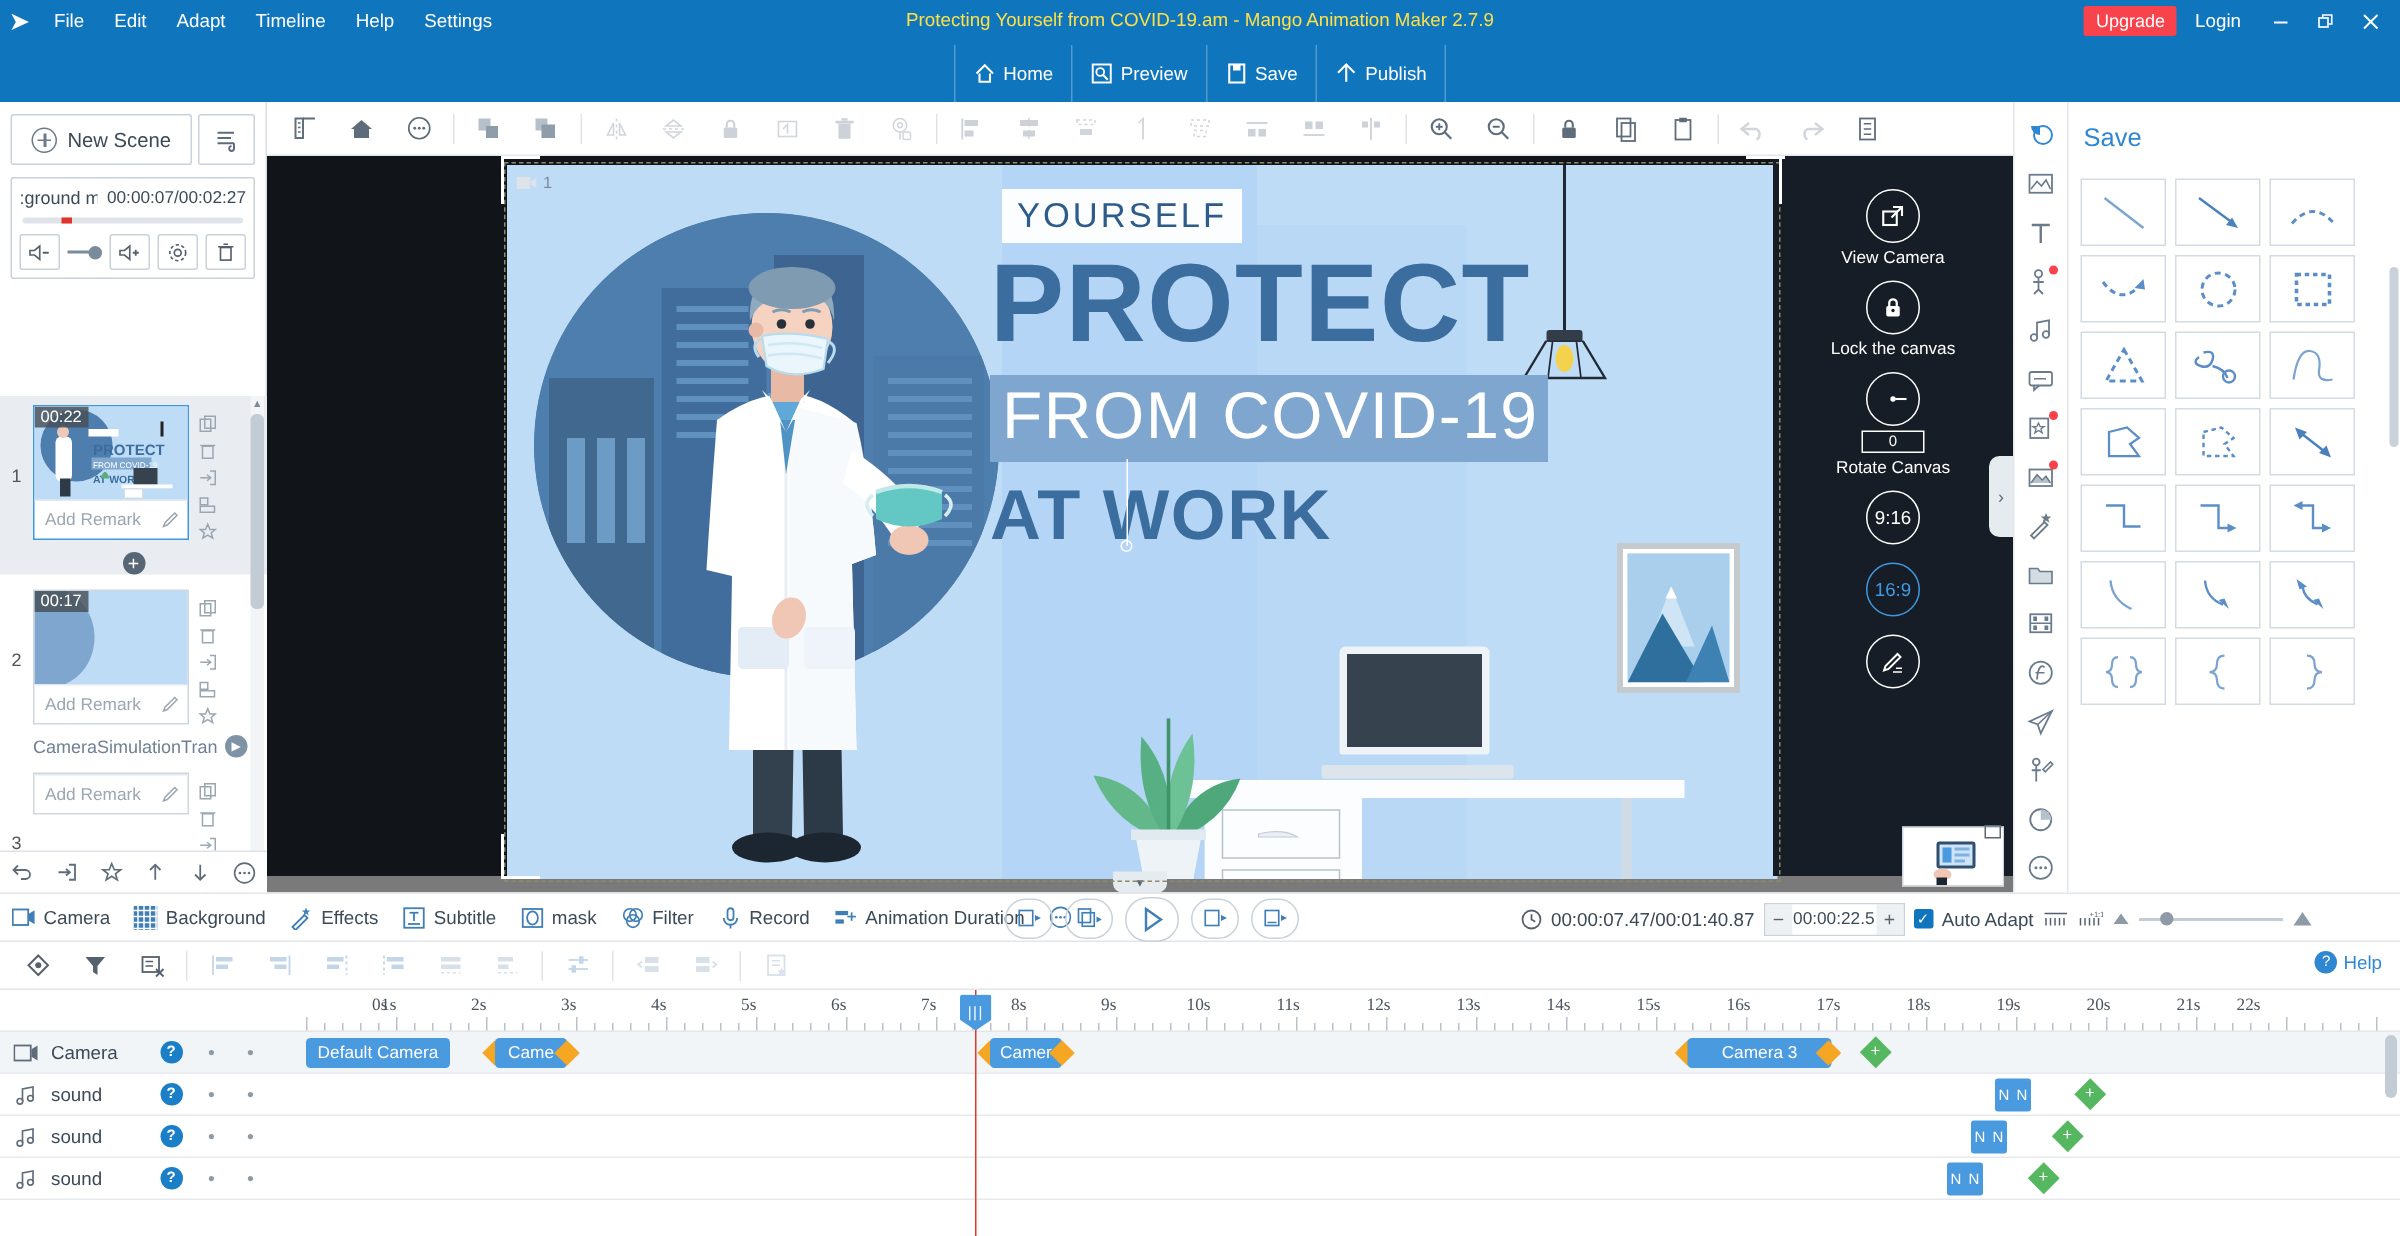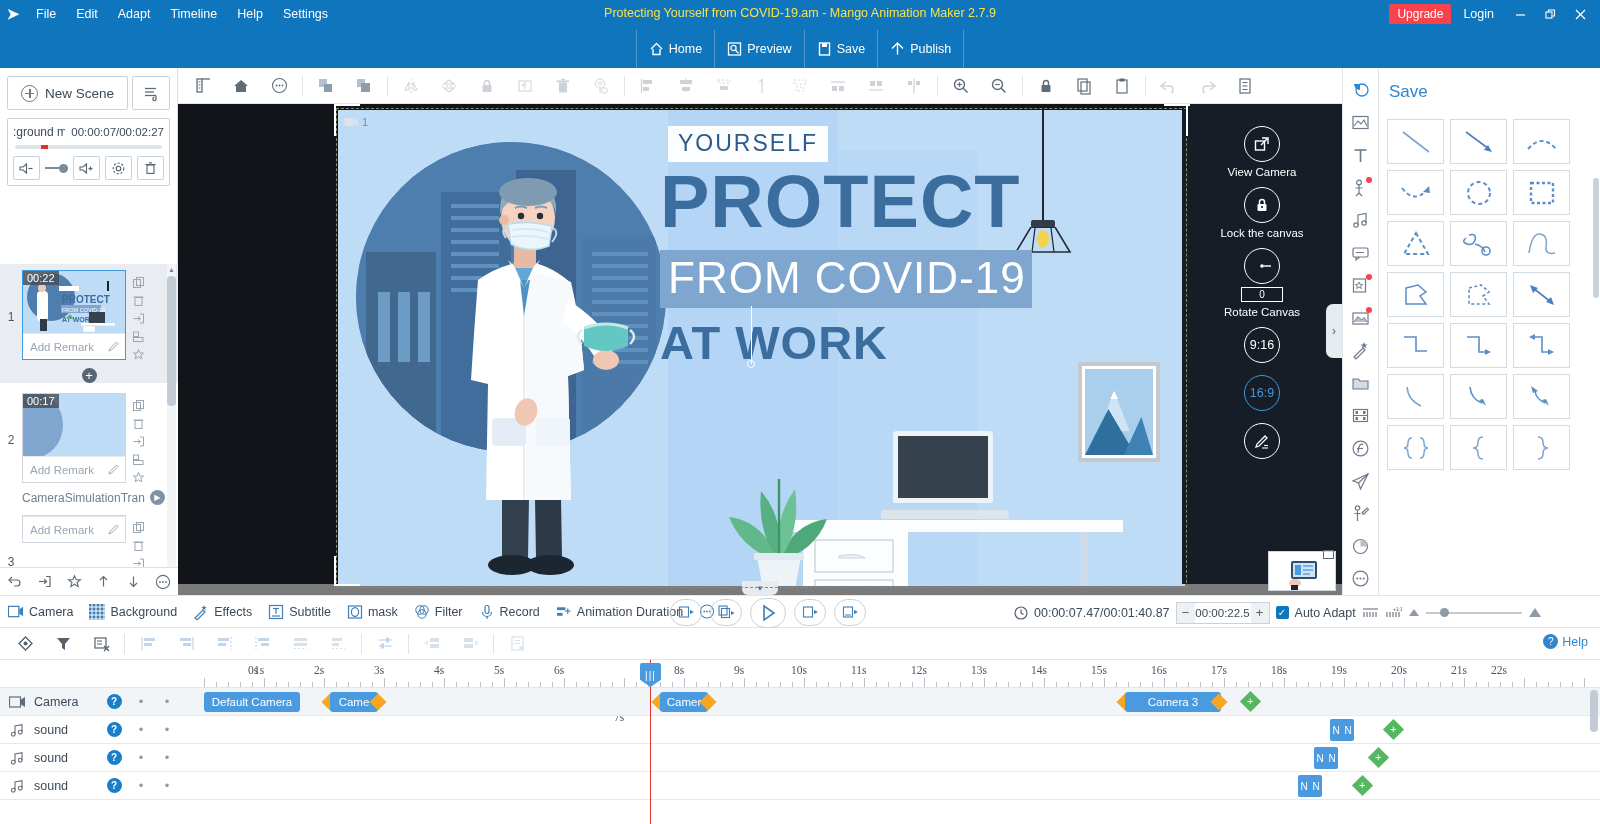--- a/index.html
+++ b/index.html
@@ -1642,21 +1642,21 @@
 
   <div class="timeline">
     <div class="ruler">
       <div class="rlabel" style="left:204px;padding-left:44px;">0s</div>
       <div class="rlabel" style="left:254px;">1s</div>
       <div class="rlabel" style="left:314px;">2s</div>
       <div class="rlabel" style="left:374px;">3s</div>
       <div class="rlabel" style="left:434px;">4s</div>
       <div class="rlabel" style="left:494px;">5s</div>
       <div class="rlabel" style="left:554px;text-align:right;">6s</div>
-      <div class="rlabel" style="left:614px;margin-top:47px;">7s</div>
+      <div class="rlabel" style="left:614px;">7s</div>
       <div class="rlabel" style="left:674px;">8s</div>
       <div class="rlabel" style="left:734px;">9s</div>
       <div class="rlabel" style="left:791px;">10s</div>
       <div class="rlabel" style="left:851px;">11s</div>
       <div class="rlabel" style="left:911px;">12s</div>
       <div class="rlabel" style="left:971px;">13s</div>
       <div class="rlabel" style="left:1031px;font-family:Liberation Serif, serif;">14s</div>
       <div class="rlabel" style="left:1091px;">15s</div>
       <div class="rlabel" style="left:1151px;">16s</div>
       <div class="rlabel" style="left:1211px;">17s</div>

